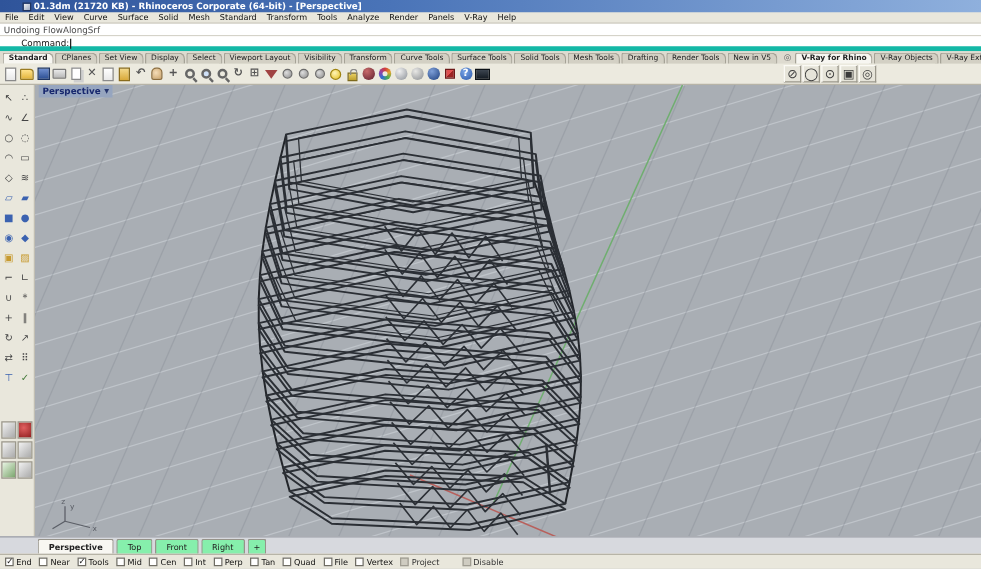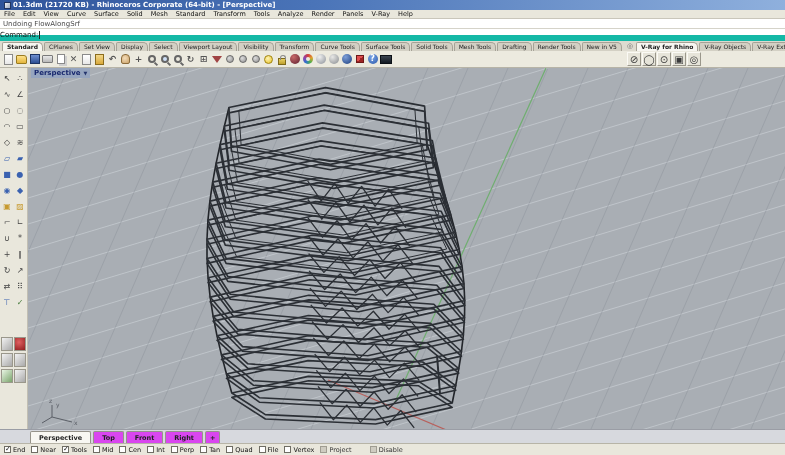--- a/index.html
+++ b/index.html
@@ -2,31 +2,31 @@
 <html><head>
 <meta charset="utf-8">
 <style>
   * { box-sizing: border-box; margin: 0; padding: 0; }
   html,body { width:785px; height:455px; overflow:hidden; }
   body { font-family:"DejaVu Sans", sans-serif; background:#e9e7dc; }
   .app { width:785px; height:455px; display:flex; flex-direction:column; }
 
   
   .titlebar { height:10px; background:linear-gradient(90deg,#2f549a 0%,#4a74b8 40%,#8fb0dd 100%);
-    display:flex; align-items:center; padding-left:4px; flex:0 0 auto; }
+    display:flex; align-items:center; padding-left:18px; flex:0 0 auto; }
   .titlebar .appicon { width:7px; height:7px; background:linear-gradient(135deg,#f5f5f5,#9aa7c0); border:1px solid #22355f; margin-right:2px; }
   .titlebar .title { color:#fff; font-size:7px; font-weight:bold; line-height:10px; white-space:nowrap; }
 
   
   .menubar { height:9px; background:#e9e7dc; display:flex; align-items:center; border-bottom:1px solid #c9c6ba; flex:0 0 auto; }
   .menu-item { font-size:6.5px; line-height:9px; color:#111; padding:12px 4px; white-space:nowrap; cursor:default; }
 
   
   .cmd-history { height:10px; background:#fff; border-bottom:1px solid #d5d3c9; font-size:7px; line-height:10px; color:#4a4a4a; padding-left:3px; flex:0 0 auto; }
-  .cmd-line { height:12px; background:#fff; border-bottom:6px solid #14b8a6; font-size:7px; line-height:12px; color:#111; padding-left:0; flex:0 0 auto; }
+  .cmd-line { height:12px; background:#fff; border-bottom:4px solid #14b8a6; font-size:7px; line-height:12px; color:#111; padding-left:17px; flex:0 0 auto; }
   .caret { display:inline-block; width:1px; height:8px; background:#222; vertical-align:middle; margin-left:1px; }
 
   
   .tabsrow { height:10px; background:#dedbd0; display:flex; align-items:flex-end; padding-left:2px; flex:0 0 auto; }
   .ttab { font-size:6px; line-height:8px; height:9px; padding:0 4px; color:#222; background:#d3d0c4;
     border:1px solid #a5a296; border-bottom:none; border-radius:2px 5px 0 0; margin-right:1px; white-space:nowrap; }
   .ttab.active { background:#f7f6f1; font-weight:bold; }
   .tabsrow-right { margin-left:auto; display:flex; align-items:flex-end; width:158px; }
   .gearbox { font-size:7px; line-height:9px; color:#666; margin-right:3px; }
 
@@ -77,21 +77,21 @@
 
   .viewport { flex:1 1 auto; position:relative; background:#a9aeb4; overflow:hidden; }
   .viewport svg { position:absolute; left:0; top:0; }
   .vplabel { position:absolute; top:0; left:3px; height:10px; background:#96a5bf; color:#18286e;
     font-size:7px; font-weight:bold; line-height:10px; padding:0 3px; display:flex; align-items:center; gap:3px; }
   .vplabel .dd { font-size:5px; color:#26366e; }
 
   
   .vptabs { height:14px; background:#d7d9de; border-top:1px solid #9a9da5; display:flex; align-items:flex-end; padding-left:30px; flex:0 0 auto; }
   .vtab { font-size:6.5px; line-height:10px; height:12px; padding:1px 8px 0 8px; margin-right:2px; color:#222;
-    background:#d946ef; border:1px solid #96938a; border-bottom:none; border-radius:2px 2px 0 0; white-space:nowrap;font-weight:bold; }
+    background:#86efac; border:1px solid #96938a; border-bottom:none; border-radius:2px 2px 0 0; white-space:nowrap; }
   .vtab.active { background:#f8f7f2; font-weight:bold; }
   .vtab.plus { padding:1px 4px 0 4px; }
 
   
   .statusbar { height:12px; background:#e9e7dc; border-top:1px solid #b7b4a7; display:flex; align-items:center; gap:6px; padding-left:4px; font-size:6.5px; color:#111; flex:0 0 auto; }
   .osnap { display:flex; align-items:center; gap:2px; white-space:nowrap; }
   .cb { width:7px; height:7px; background:#fff; border:1px solid #6f6d64; position:relative; flex:0 0 auto; }
   .cb .tick { position:absolute; left:0px; top:-2px; font-size:7px; color:#222; line-height:8px; }
   .osnap-btn { display:flex; align-items:center; gap:2px; white-space:nowrap; color:#333; }
   .graybox { width:7px; height:7px; background:#cfccc1; border:1px solid #a09d92; }

